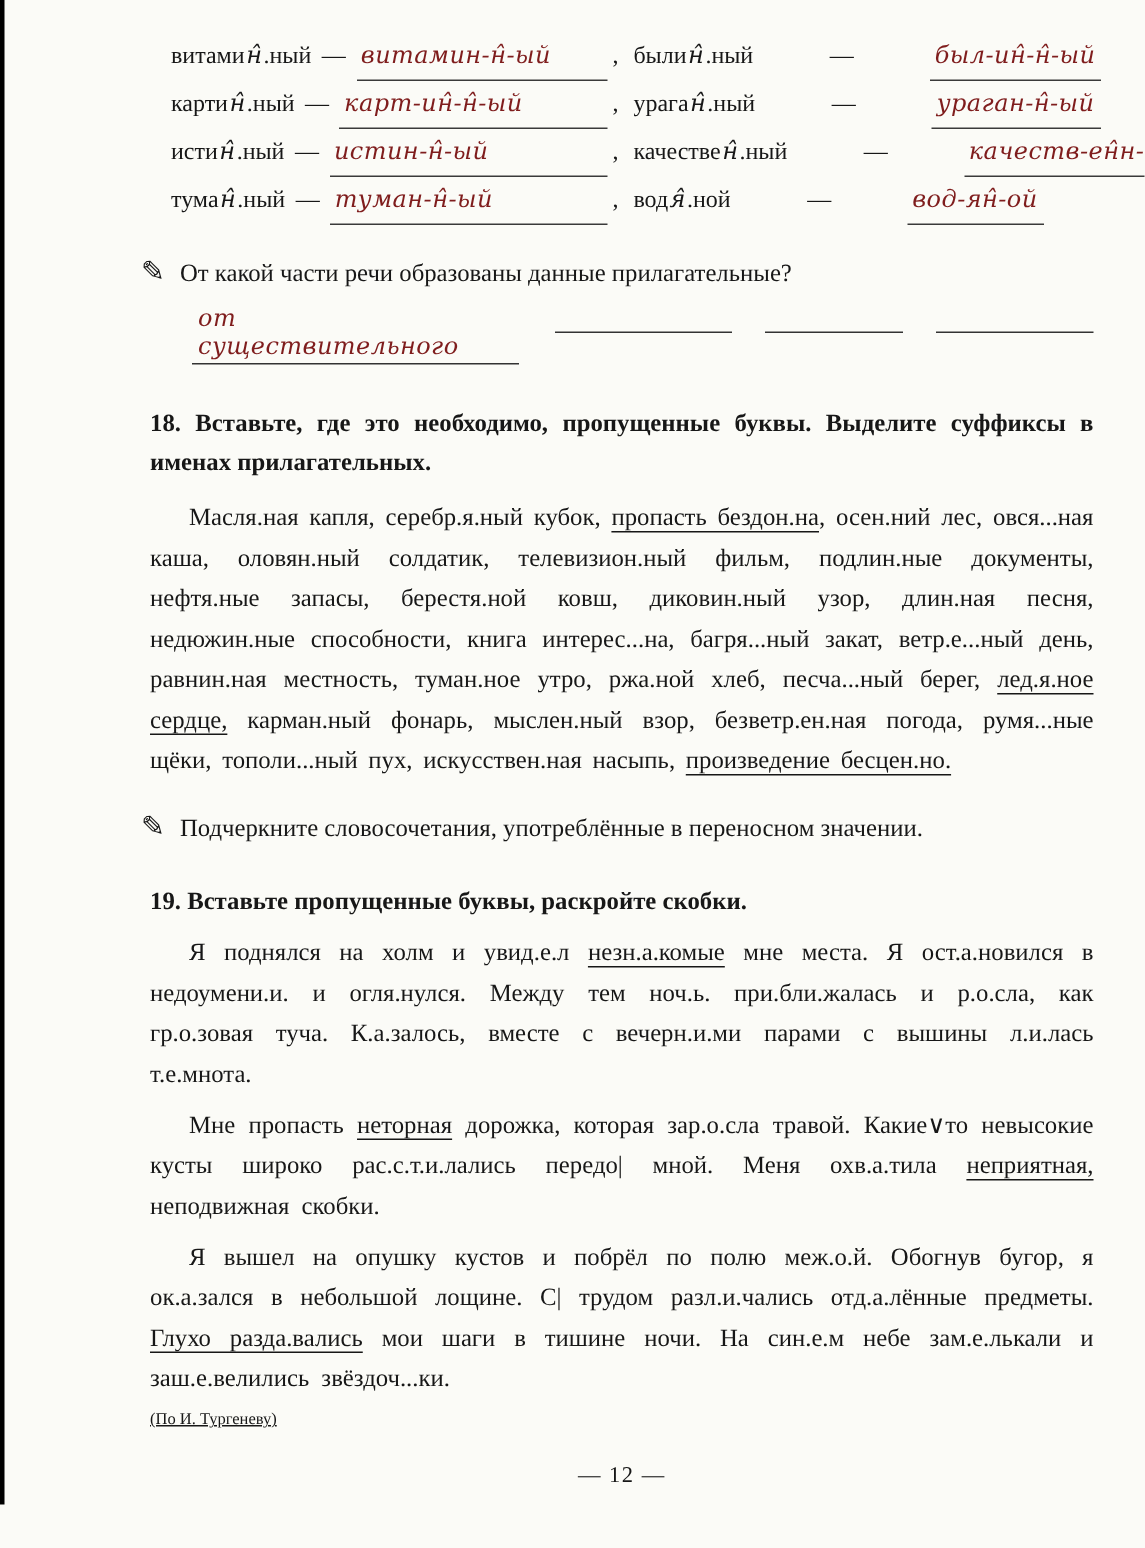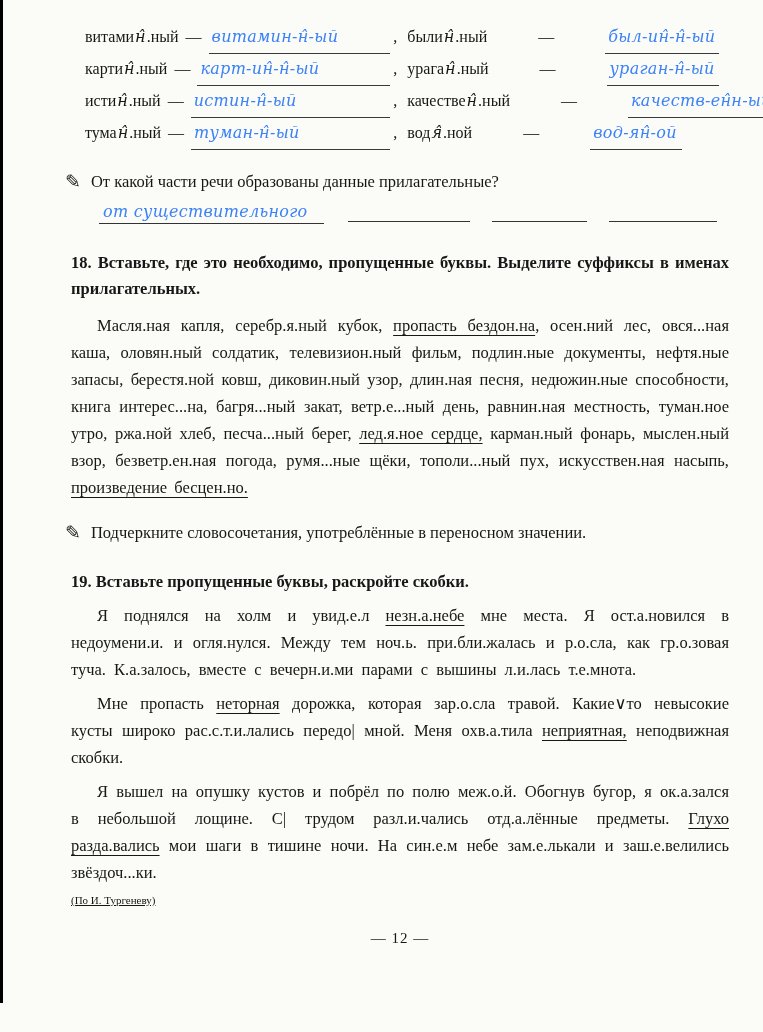--- a/index.html
+++ b/index.html
@@ -5,31 +5,31 @@
   * { box-sizing: border-box; margin: 0; padding: 0; }
   html, body { width: 763px; height: 1032px; }
   body {
     background: #fbfbf7;
     font-family: "Liberation Serif", "DejaVu Serif", serif;
     color: #171717;
     overflow: hidden;
     position: relative;
   }
   .scan-edge { position: absolute; left: 0; top: 0; width: 3px; height: 1003px; background: #000; }
-  .content { padding: 22px 34px 0 71px; }
+  .content { padding: 22px 34px 0 100px; }
 
   
   .wp { font-size: 16px; margin-left: 14px; }
   .wp-row { display: flex; align-items: baseline; line-height: 30px; }
   .wp-cell { display: flex; align-items: baseline; flex: 0 0 48.5%; }
   .wp-cell.right { flex: 1 1 auto; margin-left: 10px; gap: 44px; }
   .pw { white-space: nowrap; }
   .dash { margin: 0 7px; }
   .ans { flex: 1; border-bottom: 1.2px solid #3a3a3a; padding: 0 4px 1px 3px; white-space: nowrap; }
-  .hw { font-family: "DejaVu Serif", serif; font-style: italic; color: #3b82f6; letter-spacing: .3px; }
+  .hw { font-family: "DejaVu Serif", serif; font-style: italic; color: #7f1d1d; letter-spacing: .3px; }
   .ins { font-family: "DejaVu Serif", serif; font-style: italic; padding: 0 1px; }
   .punct { margin-left: 3px; }
 
   
   .q-block { margin-top: 20px; }
   .q-row { display: flex; gap: 10px; align-items: flex-start; margin-left: -6px; }
   .pencil { font-size: 19px; line-height: 23px; }
   .q-text { font-size: 16.5px; line-height: 24px; }
   .q-answer-row { display: flex; align-items: flex-start; margin: 8px 0 0 28px; }
   .q-answer { border-bottom: 1px solid #333; padding: 0 16px 2px 4px; font-size: 16px; }
@@ -133,21 +133,21 @@
 
   <div class="q-block">
     <div class="q-row">
       <span class="pencil">✎</span>
       <span class="q-text">Подчеркните словосочетания, употреблённые в переносном значении.</span>
     </div>
   </div>
 
   <div class="ex-title t19">19. Вставьте пропущенные буквы, раскройте скобки.</div>
 
-  <p class="body-par p19"><span>Я поднялся на холм и увид.е.л </span><span class="useg">незн.а.небе</span><span> мне места. Я ост.а.новился в недоумени.и. и огля.нулся. Между тем ноч.ь. при.бли.жалась и р.о.сла, как гр.о.зовая туча. К.а.залось, вместе с вечерн.и.ми парами с вышины л.и.лась т.е.мнота.</span></p>
+  <p class="body-par p19"><span>Я поднялся на холм и увид.е.л </span><span class="useg">незн.а.комые</span><span> мне места. Я ост.а.новился в недоумени.и. и огля.нулся. Между тем ноч.ь. при.бли.жалась и р.о.сла, как гр.о.зовая туча. К.а.залось, вместе с вечерн.и.ми парами с вышины л.и.лась т.е.мнота.</span></p>
 
   <p class="body-par p19"><span>Мне пропасть </span><span class="useg">неторная</span><span> дорожка, которая зар.о.сла травой. Какие∨то невысокие кусты широко рас.с.т.и.лались передо| мной. Меня охв.а.тила </span><span class="useg">неприятная,</span><span> неподвижная скобки.</span></p>
 
   <p class="body-par p19"><span>Я вышел на опушку кустов и побрёл по полю меж.о.й. Обогнув бугор, я ок.а.зался в небольшой лощине. С| трудом разл.и.чались отд.а.лённые предметы. </span><span class="useg">Глухо разда.вались</span><span> мои шаги в тишине ночи. На син.е.м небе зам.е.лькали и заш.е.велились звёздоч...ки.</span></p>
 
   <div class="attrib">(По И. Тургеневу)</div>
 
   <div class="footer">— 12 —</div>
 
 </div>

